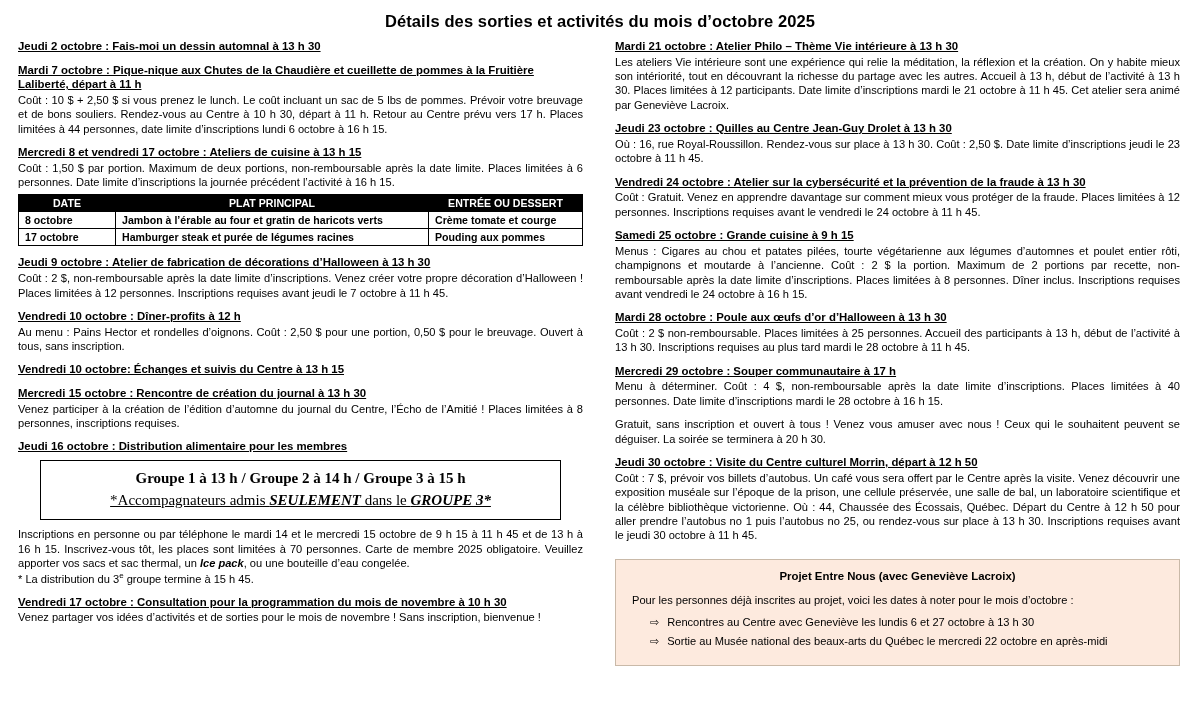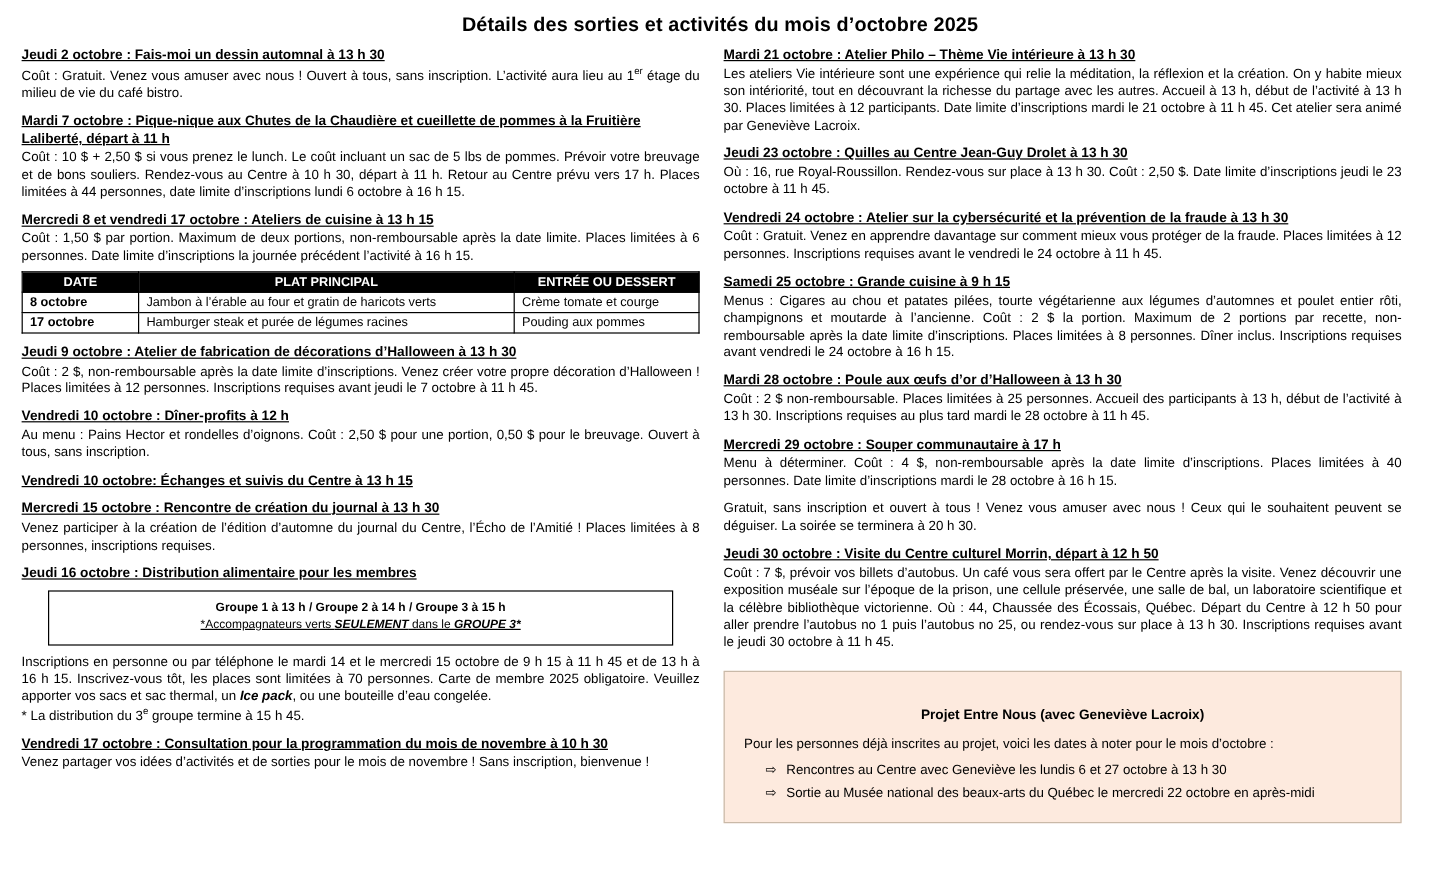--- a/index.html
+++ b/index.html
@@ -23,21 +23,21 @@
   }
   .doc-title {
     text-align: center;
     font-size: 16.5px;
     font-weight: bold;
     letter-spacing: 0.1px;
     margin: 2px 0 8px 0;
   }
   .columns {
     display: flex;
-    gap: 20px;
+    gap: 32px;
     align-items: flex-start;
   }
   .col {
     width: 565px;
     flex: 0 0 565px;
   }
   .entry {
     margin-bottom: 9px;
   }
   .entry-heading {
@@ -73,55 +73,56 @@
     text-align: center;
     font-weight: bold;
     padding: 2px 6px;
     border: 1px solid #000;
     font-size: 10.6px;
   }
   .menu-table td {
     padding: 2px 6px;
     border: 1px solid #000;
     vertical-align: top;
+    font-weight: bold;
   }
   .menu-table td.date-cell {
     font-weight: bold;
     width: 84px;
   }
   .menu-table td.plat-cell {
     width: 300px;
   }
   
   .groupe-box {
     border: 1.5px solid #000;
     padding: 7px 10px 8px 10px;
     margin: 6px 22px 7px 22px;
     text-align: center;
-    font-size: 10px;
+    font-size: 15px;
     line-height: 1.45;
+    font-family: Liberation Serif, serif;
   }
   .groupe-line1 { font-weight: bold; }
   .groupe-line2 { text-decoration: underline; }
   .groupe-line2 em { font-style: italic; font-weight: bold; }
   
   .projet-box {
     border: 1px solid #c9b9a8;
     background: #fdeade;
     padding: 9px 16px 12px 16px;
     margin-top: 16px;
     font-size: 11.1px;
     line-height: 1.35;
   }
   .projet-title {
     text-align: center;
     font-weight: bold;
     margin-bottom: 9px;
     font-size: 11.4px;
-    margin-top: 20px;
   }
   .projet-intro { margin-bottom: 7px; }
   .projet-list { margin: 0; padding: 0; list-style: none; }
   .projet-list li {
     display: flex;
     gap: 8px;
     margin-bottom: 4px;
     padding-left: 18px;
   }
   .arrow-icon {
@@ -137,23 +138,20 @@
 <div class="page">
 
   <div class="doc-title">Détails des sorties et activités du mois d’octobre 2025</div>
 
   <div class="columns">
 
     <div class="col">
 
       <div class="entry">
         <div class="entry-heading">Jeudi 2 octobre : Fais-moi un dessin automnal à 13 h 30</div>
-        <div class="entry-body">
-            <p>Coût : Gratuit. Venez vous amuser avec nous ! Ouvert à tous, sans inscription. L’activité aura lieu au 1<sup>er</sup> étage du milieu de vie du café bistro.</p>
-          </div>
       </div>
 
 
       <div class="entry">
         <div class="entry-heading">Mardi 7 octobre : Pique-nique aux Chutes de la Chaudière et cueillette de pommes à la Fruitière Laliberté, départ à 11 h</div>
         <div class="entry-body">Coût : 10 $ + 2,50 $ si vous prenez le lunch. Le coût incluant un sac de 5 lbs de pommes. Prévoir votre breuvage et de bons souliers. Rendez-vous au Centre à 10 h 30, départ à 11 h. Retour au Centre prévu vers 17 h. Places limitées à 44 personnes, date limite d’inscriptions lundi 6 octobre à 16 h 15.</div>
       </div>
 
       <div class="entry">
         <div class="entry-heading">Mercredi 8 et vendredi 17 octobre : Ateliers de cuisine à 13 h 15</div>
@@ -199,21 +197,21 @@
       <div class="entry">
         <div class="entry-heading">Mercredi 15 octobre : Rencontre de création du journal à 13 h 30</div>
         <div class="entry-body">Venez participer à la création de l’édition d’automne du journal du Centre, l’Écho de l’Amitié ! Places limitées à 8 personnes, inscriptions requises.</div>
       </div>
 
       <div class="entry">
         <div class="entry-heading">Jeudi 16 octobre : Distribution alimentaire pour les membres</div>
 
         <div class="groupe-box">
           <div class="groupe-line1">Groupe 1 à 13 h / Groupe 2 à 14 h / Groupe 3 à 15 h</div>
-          <div class="groupe-line2"><span>*Accompagnateurs verts </span><em>SEULEMENT</em><span> dans le </span><em>GROUPE 3*</em></div>
+          <div class="groupe-line2"><span>*Accompagnateurs admis </span><em>SEULEMENT</em><span> dans le </span><em>GROUPE 3*</em></div>
         </div>
 
         <div class="entry-body">
             <p>Inscriptions en personne ou par téléphone le mardi 14 et le mercredi 15 octobre de 9 h 15 à 11 h 45 et de 13 h à 16 h 15. Inscrivez-vous tôt, les places sont limitées à 70 personnes. Carte de membre 2025 obligatoire. Veuillez apporter vos sacs et sac thermal, un <span class="italic">Ice pack</span>, ou une bouteille d’eau congelée.</p>
             <p>* La distribution du 3<sup>e</sup> groupe termine à 15 h 45.</p>
           </div>
       </div>
 
       <div class="entry">
         <div class="entry-heading">Vendredi 17 octobre : Consultation pour la programmation du mois de novembre à 10 h 30</div>

